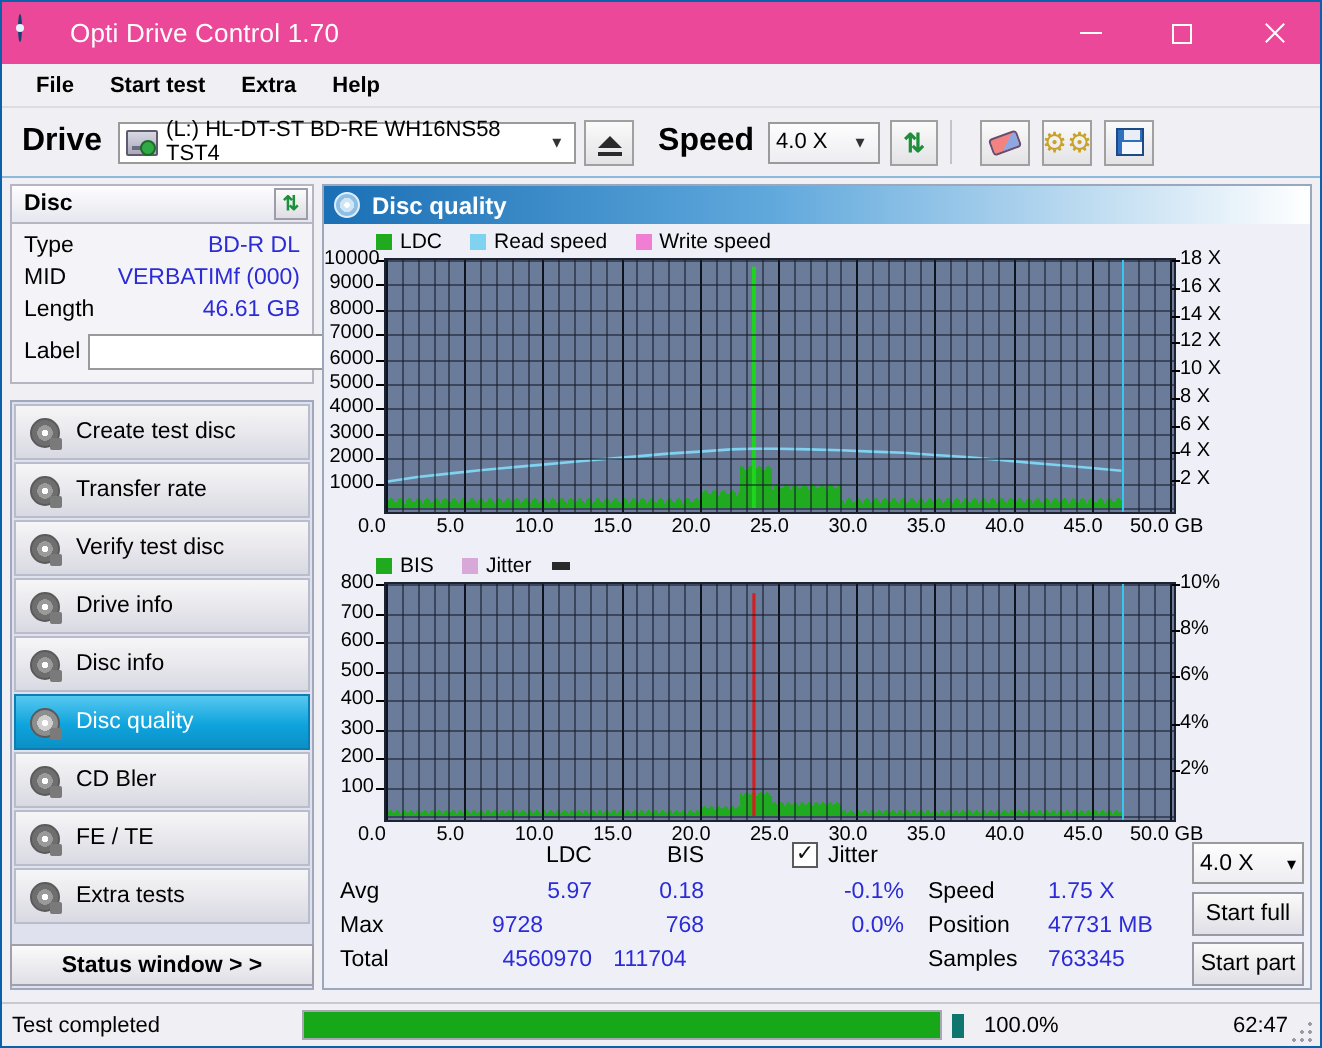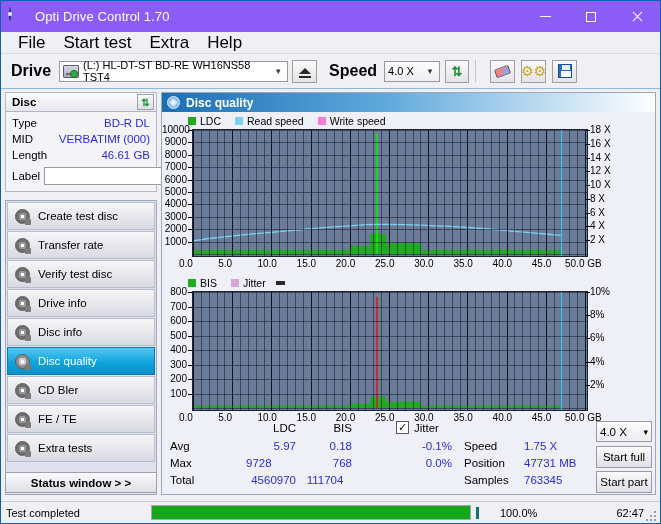--- a/index.html
+++ b/index.html
@@ -15,21 +15,21 @@
     position: relative;
     width: 661px; height: 524px;
     background: #f0f0f4;
     border: 1px solid #0a62ad;
     overflow: hidden;
   }
 
   
   #titlebar {
     height: 31px;
-    background: #8b5cf6;
+    background: #ec4899;
     display: flex;
     align-items: center;
     padding-left: 8px;
     color: #ffffff;
   }
   #titlebar .tb-icon {
     width: 18px; height: 18px;
     margin-right: 8px;
     position: relative;
     flex: 0 0 auto;
@@ -71,22 +71,23 @@
   #menubar {
     height: 22px;
     background: #f0f0f4;
     display: flex;
     align-items: center;
     padding-left: 8px;
     border-bottom: 1px solid #dcdce2;
   }
   #menubar .mi {
     padding: 2px 9px;
-    font-size: 17px;
+    font-size: 11px;
     color: #000;
+    font-weight: bold;
   }
 
   
   #drivebar {
     height: 35px;
     background: #f0f0f4;
     display: flex;
     align-items: center;
     padding: 0 6px;
     border-bottom: 1px solid #8fb9da;
@@ -333,21 +334,21 @@
     background:#f0f0f4; border-top:1px solid #c8c8d2;
     display:flex; align-items:center;
     font-size:11px;
   }
   #sb-msg { width:150px; padding-left:5px; }
   #sb-progwrap {
     width:320px; height:15px; background:#ffffff; border:1px solid #a8a8b4;
     position:relative; overflow:hidden;
   }
   #sb-prog { position:absolute; left:0; top:0; bottom:0; background:#17a81a; }
-  #sb-pct { width:80px; padding-left:21px; border-left:3px solid #0f766e; margin-left:5px; }
+  #sb-pct { width:80px; padding-left:10px; border-left:6px solid #0f766e; margin-left:5px; }
   #sb-time { margin-left:auto; padding-right:16px; }
   #sb-grip {
     position:absolute; right:2px; bottom:2px; width:12px; height:12px;
     background:
       radial-gradient(circle 1px at 9px 3px, #9a9aa8 99%, transparent) ,
       radial-gradient(circle 1px at 9px 7px, #9a9aa8 99%, transparent) ,
       radial-gradient(circle 1px at 5px 7px, #9a9aa8 99%, transparent) ,
       radial-gradient(circle 1px at 9px 11px, #9a9aa8 99%, transparent),
       radial-gradient(circle 1px at 5px 11px, #9a9aa8 99%, transparent),
       radial-gradient(circle 1px at 1px 11px, #9a9aa8 99%, transparent);

